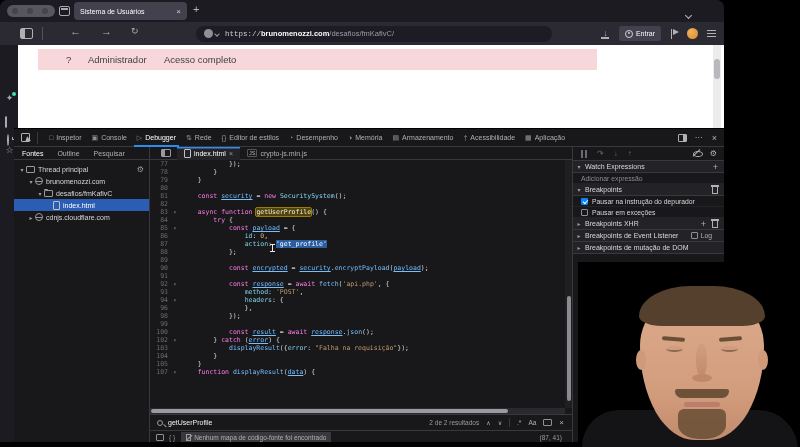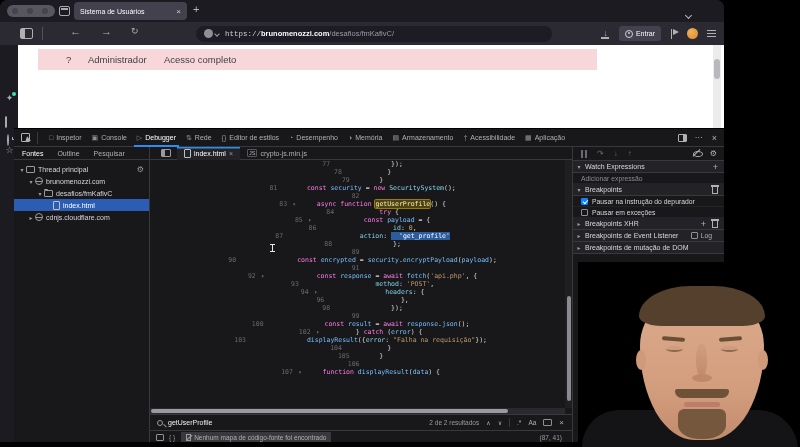--- a/index.html
+++ b/index.html
@@ -112,28 +112,28 @@
   .ed-tabs{height:13px;border-bottom:1px solid #38383d;display:flex;align-items:center;}
   .ic-collapse{width:10px;height:8px;border:1px solid #9a9a9e;border-radius:1px;position:relative;margin:0 6px 0 11px;}
   .ic-collapse::before{content:"";position:absolute;left:0;top:0;bottom:0;width:3px;background:#9a9a9e;}
   .ed-tab{display:flex;align-items:center;gap:3px;height:13px;padding:0 7px;font-size:7px;color:#b1b1b3;}
   .ed-tab.active{background:#232327;color:#fff;box-shadow:inset 0 1.5px 0 #2d8cf0;}
   .ed-tab .x{font-size:7px;color:#9a9a9e;}
   .jsbadge{font-size:5.5px;color:#b1b1b3;border:1px solid #55555c;padding:0 1px;border-radius:1px;}
 
   .code{position:absolute;left:0;top:13px;right:7px;height:248px;overflow:hidden;
         font-family:"DejaVu Sans Mono",monospace;font-size:6.5px;line-height:8px;}
-  .cl{height:8px;display:flex;white-space:pre;justify-content:center;}
+  .cl{height:8px;display:flex;white-space:pre;}
   .lnum{width:18px;flex:none;text-align:right;color:#686b6f;}
   .lfold{width:14px;flex:none;text-align:center;color:#7a7a80;font-size:5.5px;}
   .ltxt{flex:none;}
-  .tk-p{color:#d7d7db;} .tk-k{color:#ff7de9;} .tk-d{color:#75bfff;} .tk-c{color:#86d7f2;}
+  .tk-p{color:#d7d7db;} .tk-k{color:#ff7de9;} .tk-d{color:#75bfff;text-decoration:underline;} .tk-c{color:#86d7f2;}
   .tk-o{color:#7fd0e8;} .tk-s{color:#c09a6e;} .tk-m{color:#d7a56d;} .tk-u{color:#75bfff;}
   .tk-h{color:#f5efc0;background:rgba(210,170,0,.30);outline:1px solid #9c7c00;border-radius:1px;}
-  .tk-x{color:#fff;background:#2b5c9e;padding-left:8px;}
+  .tk-x{color:#fff;background:#2b5c9e;}
   .mouse-ibeam{position:absolute;left:122px;top:84px;width:1.4px;height:8px;background:#e8e8ec;}
   .mouse-ibeam::before,.mouse-ibeam::after{content:"";position:absolute;left:-2px;width:5.4px;height:1.3px;background:#e8e8ec;}
   .mouse-ibeam::before{top:0;} .mouse-ibeam::after{bottom:0;}
   .vscroll{position:absolute;right:0;top:13px;width:7px;height:248px;background:#1f1f22;}
   .vscroll i{position:absolute;left:1.5px;width:4px;border-radius:2px;background:#8a8a90;top:55%;height:42%;}
   .hscroll{position:absolute;left:0;right:7px;top:261px;height:6px;background:#2a2a2e;}
   .hscroll i{position:absolute;top:1px;height:4px;border-radius:2px;background:#9a9aa0;left:1px;width:86%;}
 
   .searchbar{position:absolute;left:0;top:267px;right:0;height:16px;border-top:1px solid #38383d;
              display:flex;align-items:center;background:#18181a;}
@@ -368,20 +368,21 @@
             <span class="jsbadge">JS</span>
             <span>crypto-js.min.js</span>
           </span>
         </div>
 
         <div class="code">
           <div class="mouse-ibeam"></div>
         <div class="cl"><span class="lnum">77</span><span class="lfold"></span><span class="ltxt"><span class="tk-p">            });</span></span></div>
             <div class="cl"><span class="lnum">78</span><span class="lfold"></span><span class="ltxt"><span class="tk-p">        }</span></span></div>
             <div class="cl"><span class="lnum">79</span><span class="lfold"></span><span class="ltxt"><span class="tk-p">    }</span></span></div>
+            <div class="cl"><span class="lnum">80</span><span class="lfold"></span><span class="ltxt"></span></div>
             <div class="cl"><span class="lnum">81</span><span class="lfold"></span><span class="ltxt"><span class="tk-p">    </span><span class="tk-k">const</span><span class="tk-p"> </span><span class="tk-d">security</span><span class="tk-p"> = </span><span class="tk-k">new</span><span class="tk-p"> </span><span class="tk-c">SecuritySystem</span><span class="tk-p">();</span></span></div>
             <div class="cl"><span class="lnum">82</span><span class="lfold"></span><span class="ltxt"></span></div>
             <div class="cl"><span class="lnum">83</span><span class="lfold">▾</span><span class="ltxt"><span class="tk-p">    </span><span class="tk-k">async</span><span class="tk-p"> </span><span class="tk-k">function</span><span class="tk-p"> </span><span class="tk-h">getUserProfile</span><span class="tk-p">() {</span></span></div>
             <div class="cl"><span class="lnum">84</span><span class="lfold"></span><span class="ltxt"><span class="tk-p">        </span><span class="tk-k">try</span><span class="tk-p"> {</span></span></div>
             <div class="cl"><span class="lnum">85</span><span class="lfold">▾</span><span class="ltxt"><span class="tk-p">            </span><span class="tk-k">const</span><span class="tk-p"> </span><span class="tk-d">payload</span><span class="tk-p"> = {</span></span></div>
             <div class="cl"><span class="lnum">86</span><span class="lfold"></span><span class="ltxt"><span class="tk-p">                </span><span class="tk-o">id</span><span class="tk-p">: </span><span class="tk-m">0</span><span class="tk-p">,</span></span></div>
             <div class="cl"><span class="lnum">87</span><span class="lfold"></span><span class="ltxt"><span class="tk-p">                </span><span class="tk-o">action</span><span class="tk-p">: </span><span class="tk-x">'get_profile'</span></span></div>
             <div class="cl"><span class="lnum">88</span><span class="lfold"></span><span class="ltxt"><span class="tk-p">            };</span></span></div>
             <div class="cl"><span class="lnum">89</span><span class="lfold"></span><span class="ltxt"></span></div>
             <div class="cl"><span class="lnum">90</span><span class="lfold"></span><span class="ltxt"><span class="tk-p">            </span><span class="tk-k">const</span><span class="tk-p"> </span><span class="tk-d">encrypted</span><span class="tk-p"> = </span><span class="tk-d">security</span><span class="tk-p">.</span><span class="tk-u">encryptPayload</span><span class="tk-p">(</span><span class="tk-d">payload</span><span class="tk-p">);</span></span></div>
@@ -390,21 +391,20 @@
             <div class="cl"><span class="lnum">93</span><span class="lfold"></span><span class="ltxt"><span class="tk-p">                </span><span class="tk-o">method</span><span class="tk-p">: </span><span class="tk-s">'POST'</span><span class="tk-p">,</span></span></div>
             <div class="cl"><span class="lnum">94</span><span class="lfold">▾</span><span class="ltxt"><span class="tk-p">                </span><span class="tk-o">headers</span><span class="tk-p">: {</span></span></div>
             <div class="cl"><span class="lnum">96</span><span class="lfold"></span><span class="ltxt"><span class="tk-p">                },</span></span></div>
             <div class="cl"><span class="lnum">98</span><span class="lfold"></span><span class="ltxt"><span class="tk-p">            });</span></span></div>
             <div class="cl"><span class="lnum">99</span><span class="lfold"></span><span class="ltxt"></span></div>
             <div class="cl"><span class="lnum">100</span><span class="lfold"></span><span class="ltxt"><span class="tk-p">            </span><span class="tk-k">const</span><span class="tk-p"> </span><span class="tk-d">result</span><span class="tk-p"> = </span><span class="tk-k">await</span><span class="tk-p"> </span><span class="tk-d">response</span><span class="tk-p">.</span><span class="tk-u">json</span><span class="tk-p">();</span></span></div>
             <div class="cl"><span class="lnum">102</span><span class="lfold">▾</span><span class="ltxt"><span class="tk-p">        } </span><span class="tk-k">catch</span><span class="tk-p"> (</span><span class="tk-d">error</span><span class="tk-p">) {</span></span></div>
             <div class="cl"><span class="lnum">103</span><span class="lfold"></span><span class="ltxt"><span class="tk-p">            </span><span class="tk-u">displayResult</span><span class="tk-p">({</span><span class="tk-o">error</span><span class="tk-p">: </span><span class="tk-s">"Falha na requisição"</span><span class="tk-p">});</span></span></div>
             <div class="cl"><span class="lnum">104</span><span class="lfold"></span><span class="ltxt"><span class="tk-p">        }</span></span></div>
             <div class="cl"><span class="lnum">105</span><span class="lfold"></span><span class="ltxt"><span class="tk-p">    }</span></span></div>
-            <div class="cl"><span class="lnum">106</span><span class="lfold"></span><span class="ltxt"></span></div>
             <div class="cl"><span class="lnum">107</span><span class="lfold">▾</span><span class="ltxt"><span class="tk-p">    </span><span class="tk-k">function</span><span class="tk-p"> </span><span class="tk-u">displayResult</span><span class="tk-p">(</span><span class="tk-d">data</span><span class="tk-p">) {</span></span></div>
           </div>
         <div class="vscroll">
             <i></i>
           </div>
         <div class="hscroll">
             <i></i>
           </div>
 
         <div class="searchbar">

